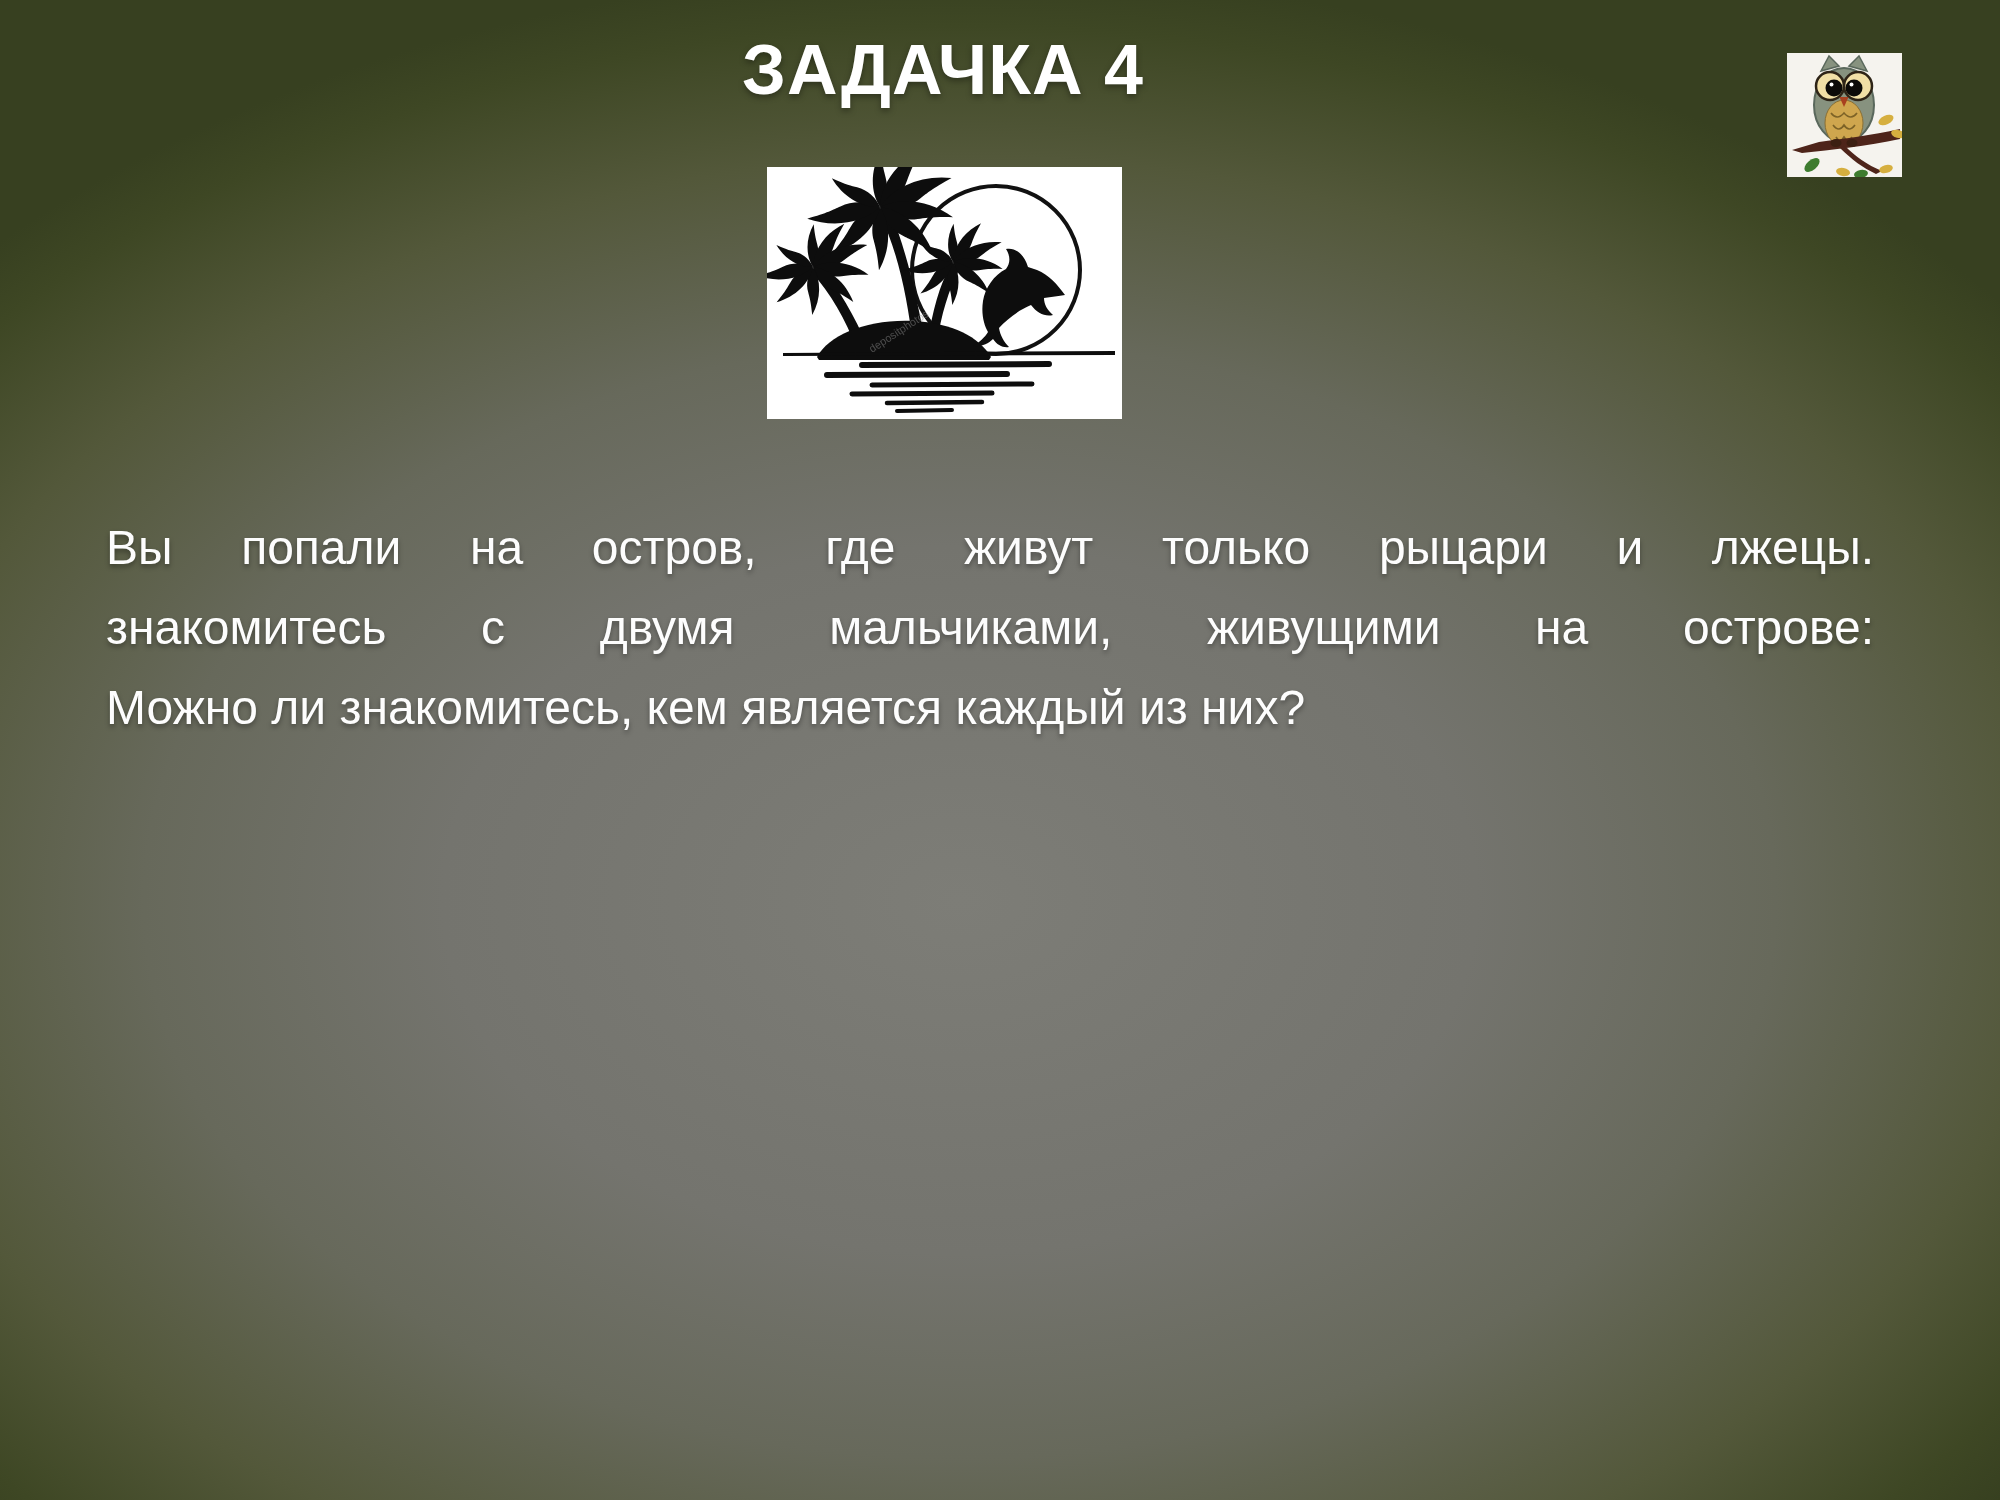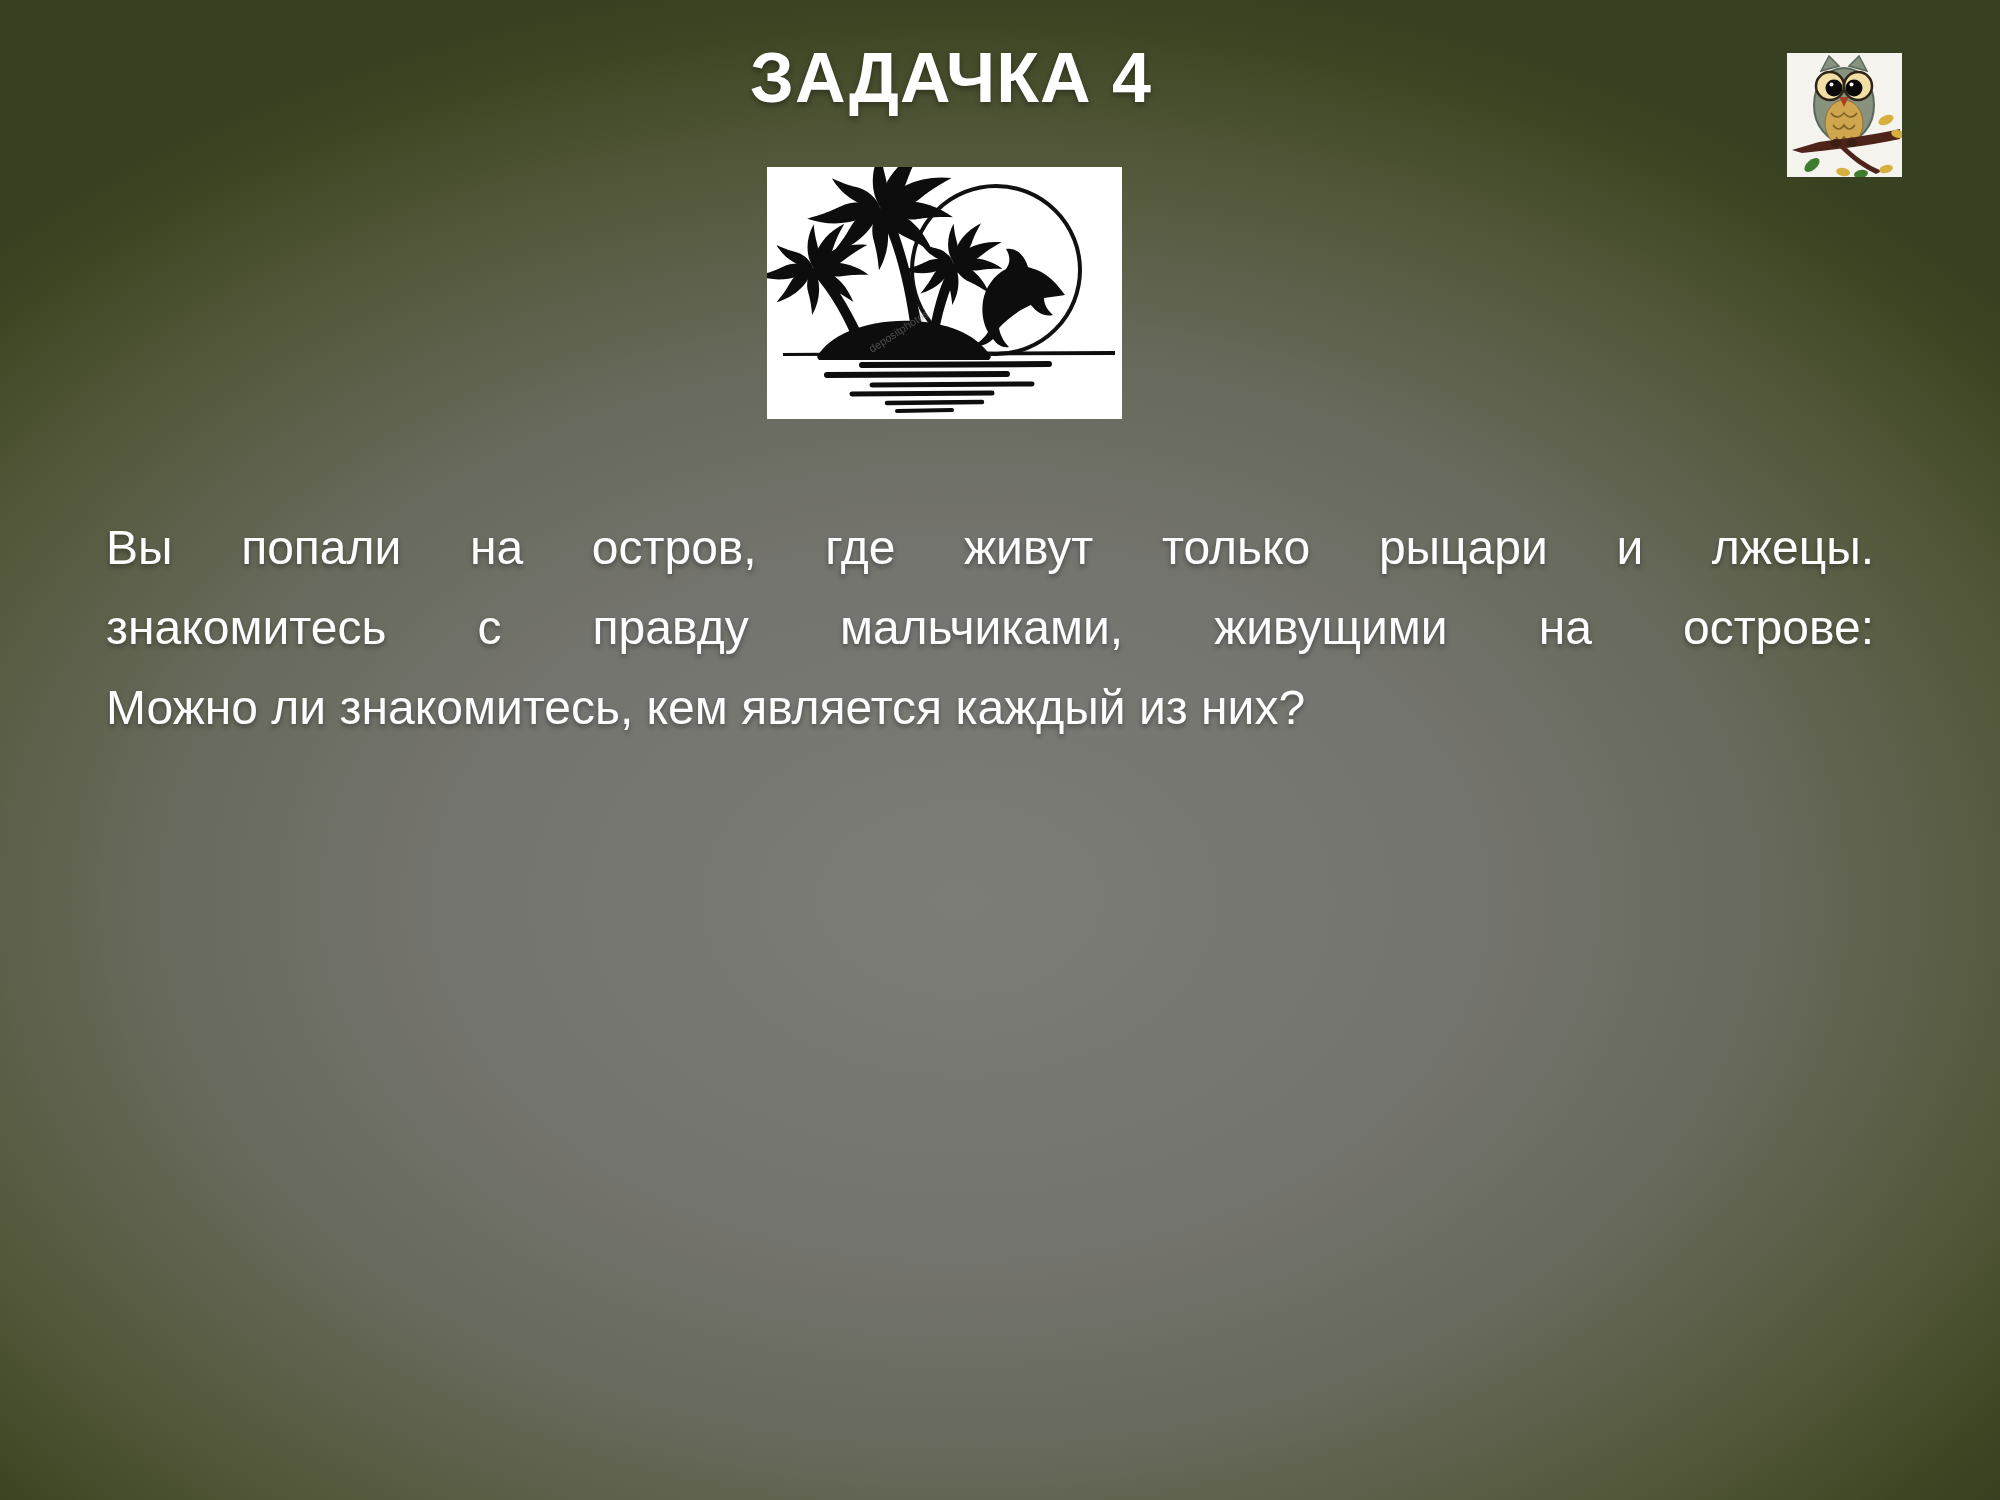--- a/index.html
+++ b/index.html
@@ -7,21 +7,21 @@
     width:2000px;height:1500px;overflow:hidden;
     font-family:"Liberation Sans", sans-serif;
   }
   .slide{
     position:relative;width:2000px;height:1500px;
     background:
       radial-gradient(ellipse 68% 62% at 48% 60%,
         #7d7d77 0%, #74746e 38%, #67695b 60%, #53583a 80%, #3e4724 94%, #374020 100%);
   }
   .title{
-    position:absolute;left:0;top:30px;width:1886px;margin:8px;
+    position:absolute;left:0;top:30px;width:1886px;margin:0;
     text-align:center;
     font-size:70px;font-weight:bold;letter-spacing:1px;
     color:#ffffff;
     text-shadow:0 3px 6px rgba(0,0,0,0.35);
   }
   .owl-img{
     position:absolute;left:1787px;top:53px;width:115px;height:124px;
   }
   .island-img{
     position:absolute;left:767px;top:167px;width:355px;height:252px;
@@ -150,17 +150,17 @@
         <path d="M120,236 L215,235" stroke-width="4.5"></path>
         <path d="M130,244 L185,243" stroke-width="4"></path>
       </g>
 
       <text x="105" y="186" transform="rotate(-33 105 186)" font-size="11" fill="#8a8a8a" opacity="0.5" font-family="Liberation Sans, sans-serif">depositphotos</text>
     </svg>
   </div>
 
   <div class="body-block">
     <div class="body-line">Вы попали на остров, где живут только рыцари и лжецы.</div>
-    <div class="body-line">знакомитесь с правду мальчиками, живущими на острове:</div>
+    <div class="body-line">знакомитесь с двумя мальчиками, живущими на острове:</div>
     <div class="body-line last">Можно ли знакомитесь, кем является каждый из них?</div>
   </div>
 
 </div>
 
 </body></html>

